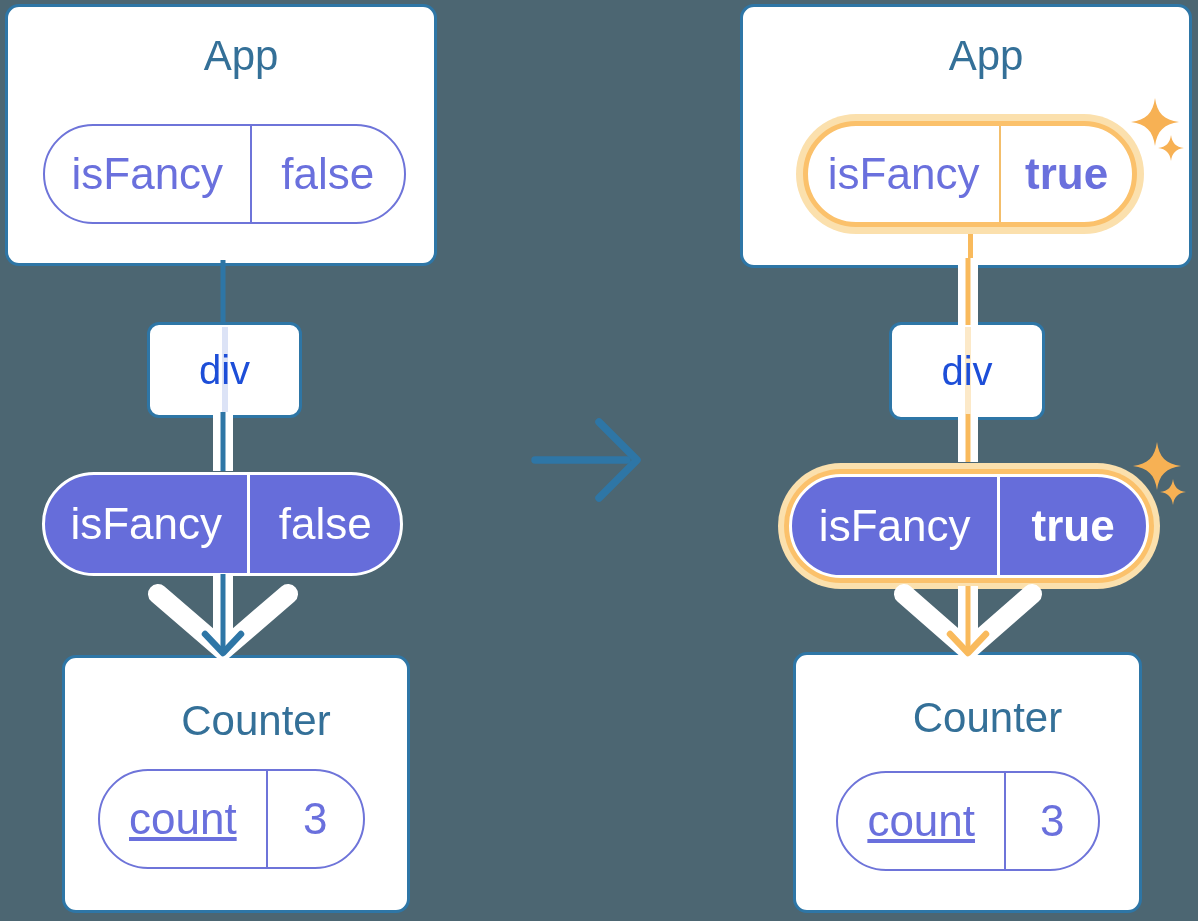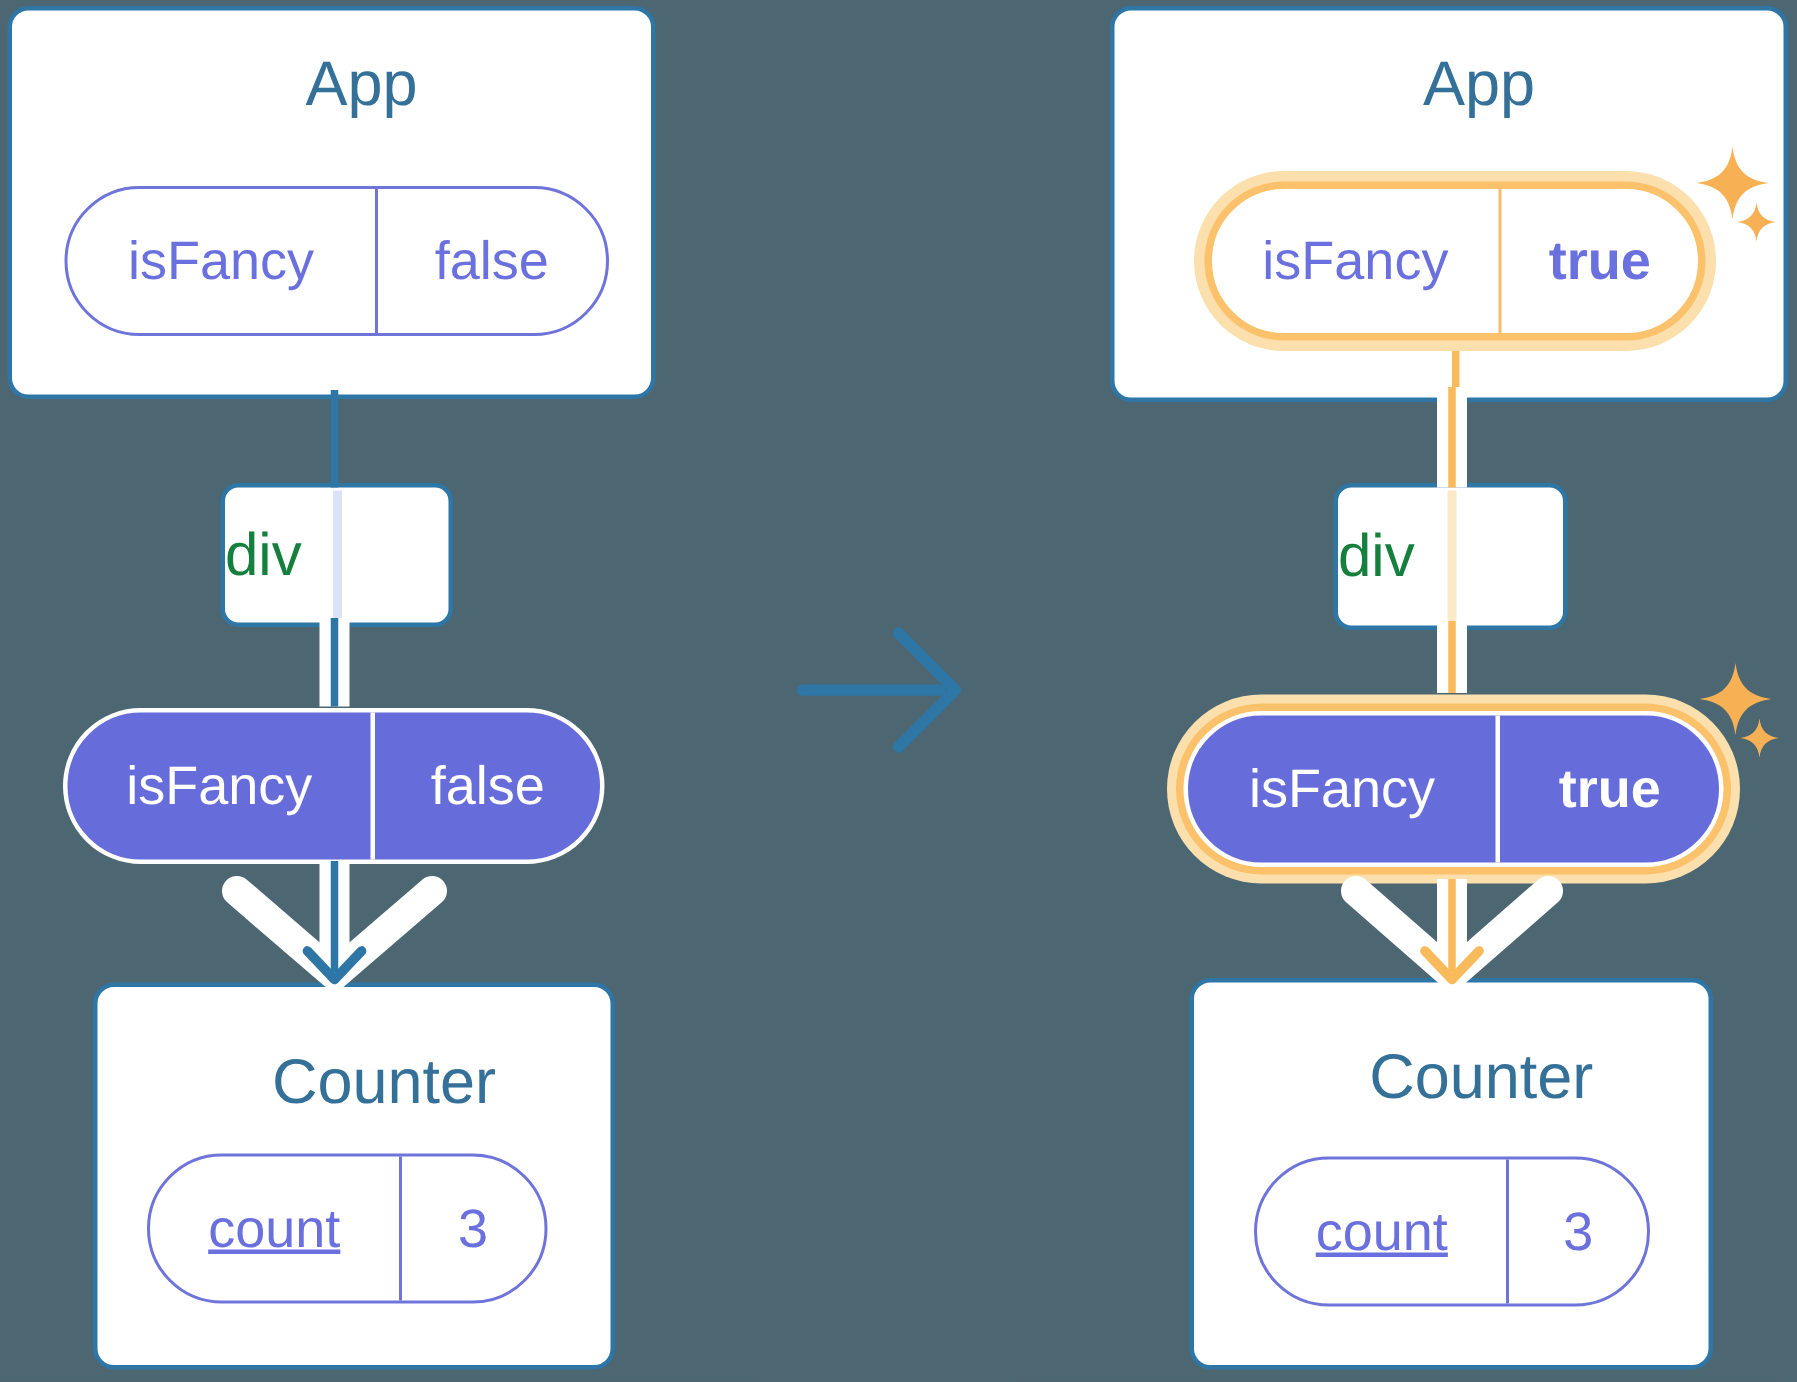--- a/index.html
+++ b/index.html
@@ -21,37 +21,37 @@
   .card-title{
     position:absolute;
     left:0;width:100%;
     text-align:center;
     color:#347098;
     font-size:42px;
     line-height:1.1;
     margin-left:20px;
   }
   .div-card{
-    display:flex;align-items:center;
-    color:#15803d;font-size:40px;
+    display:flex;align-items:center;justify-content:center;
+    color:#1d4ed8;font-size:40px;
     border-radius:12px;
   }
   .div-label{position:relative;z-index:2;}
   .stripe{
     position:absolute;top:2px;bottom:2px;width:6px;z-index:1;
   }
   .inner-line{
     position:absolute;width:5px;z-index:0;
   }
   .pill{
     position:absolute;
     display:flex;align-items:stretch;
     box-sizing:border-box;
     border-radius:62px;
-    font-size:36px;
+    font-size:44px;
     z-index:2;
     justify-content:center;
   }
   .cell{
     display:flex;align-items:center;justify-content:center;
     min-width:0;
   }
   .cell.key{flex:0 0 57%;}
   .cell.val{flex:1 1 auto;}
   .white-pill{

